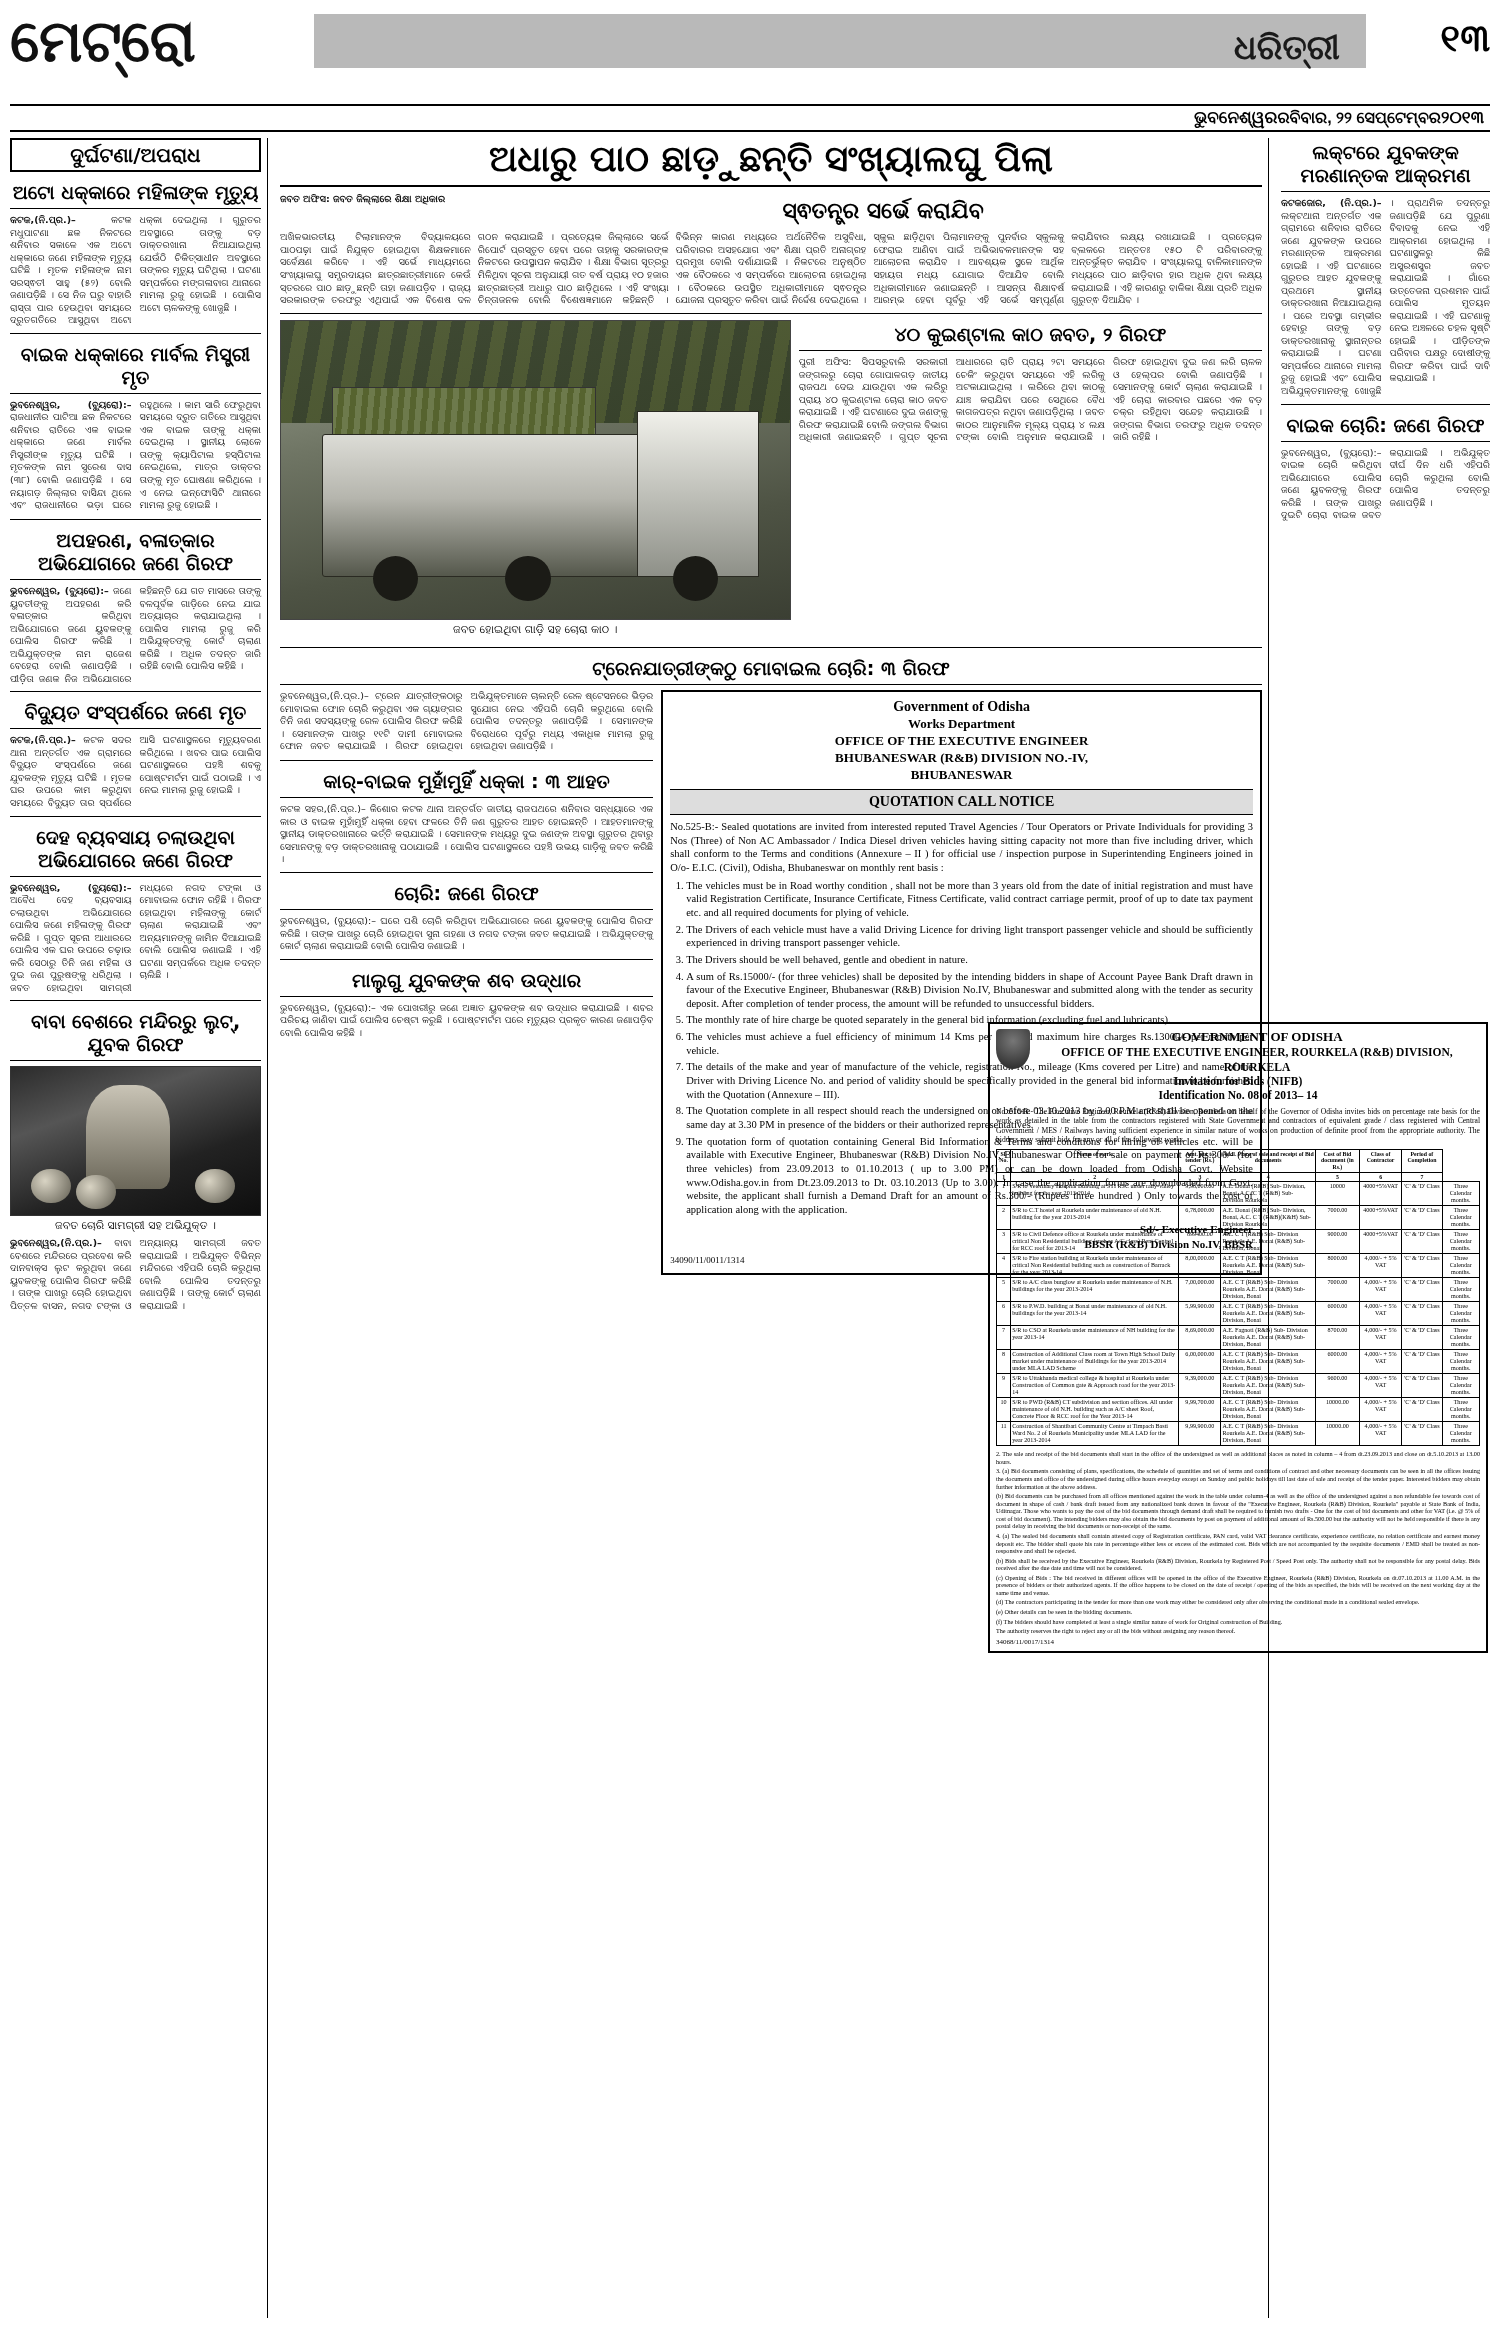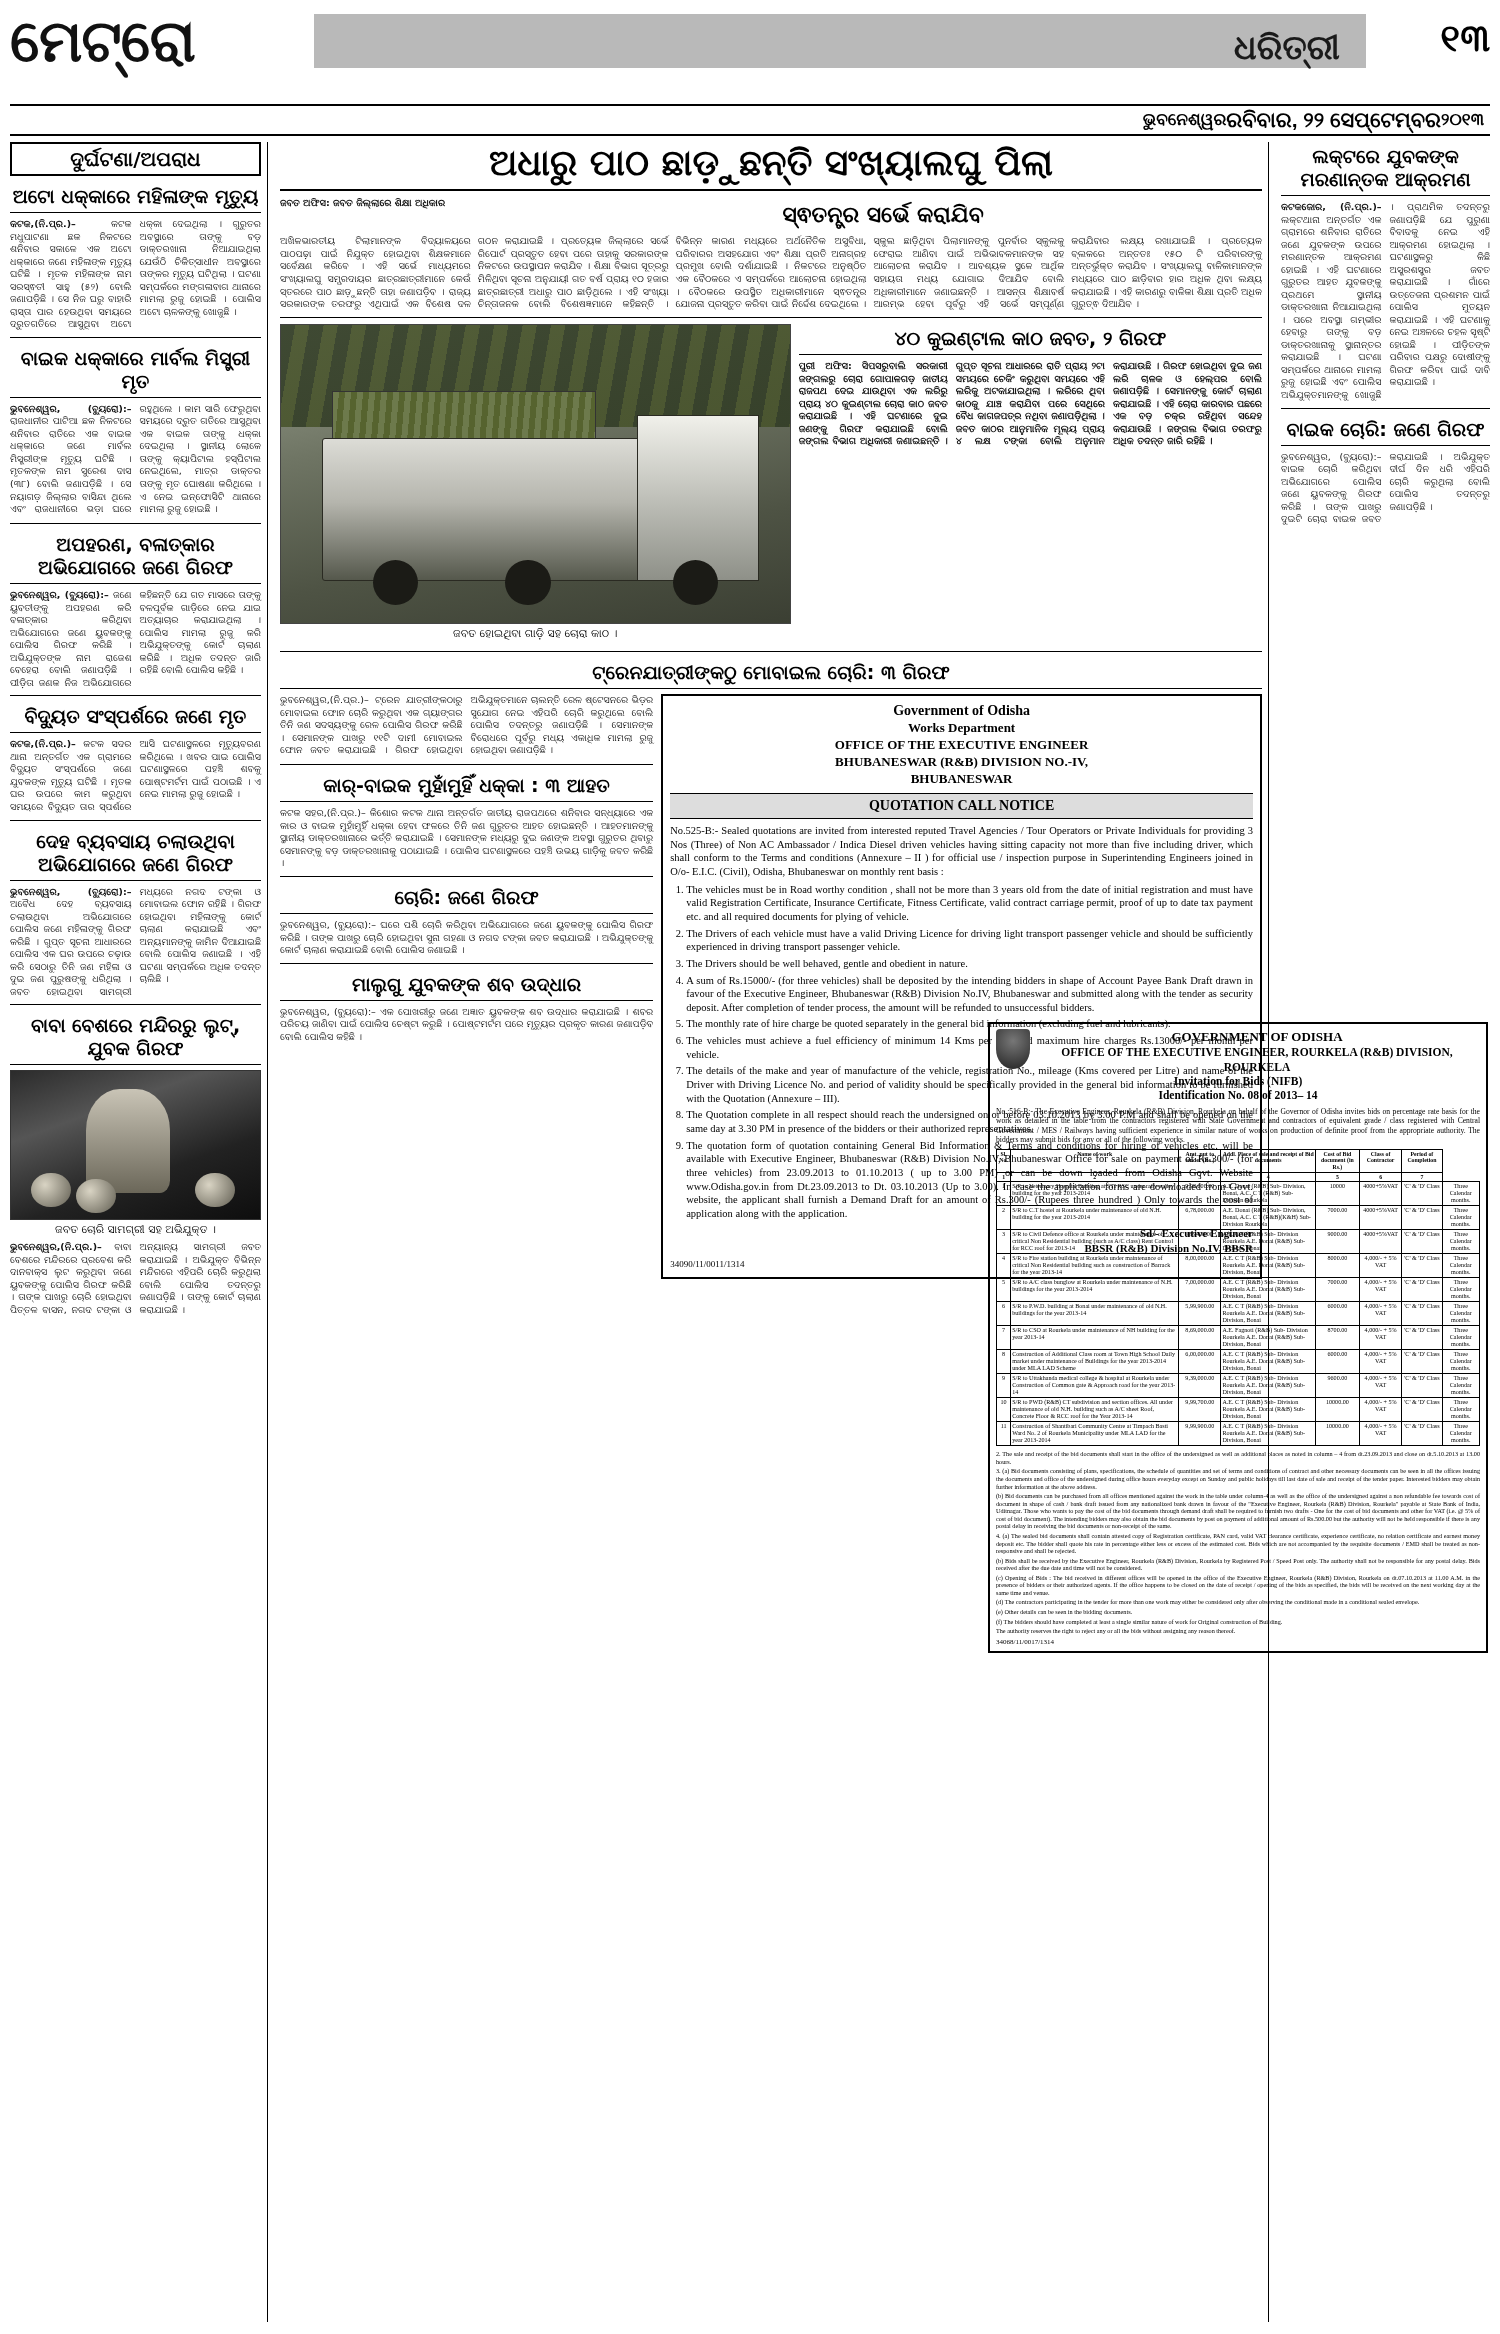--- a/index.html
+++ b/index.html
@@ -33,21 +33,21 @@
     width:120px; text-align:right;
     font-family:"DejaVu Sans", sans-serif;
     font-size:38px; font-weight:bold; padding-top:8px;
   }
   .mh-sub {
     display:flex; justify-content:flex-end; align-items:center;
     border-top:2px solid #000; border-bottom:2px solid #000;
     margin-top:4px; padding:2px 6px; font-size:14px; font-weight:bold;
   }
   .mh-sub .left { font-size:17px; }
-  .mh-sub .mid { font-size:21px; }
+  .mh-sub .mid { font-size:16px; }
   .mh-sub .right { font-size:17px; }
 
   
   .content { display:flex; gap:6px; margin-top:6px; height:2180px; }
   .col-left { width:258px; }
   .col-mid  { flex:1; }
   .col-right{ width:215px; }
 
   
   .secbox {
@@ -71,21 +71,21 @@
     padding:5px 0 6px;
   }
 
   
   .txt {
     font-family:"DejaVu Sans", sans-serif;
     font-size:9.5px; line-height:1.32; text-align:justify;
     hyphens:auto; word-break:break-word; color:#111;
   }
   .txt.x2 { column-count:2; column-gap:8px; }
-  .txt.x3 { column-count:3; column-gap:8px;font-weight:bold; }
+  .txt.x3 { column-count:3; column-gap:8px; }
   .txt.x5 { column-count:5; column-gap:7px; }
   .txt p { margin:0 0 3px; }
 
   .hr { border-top:1px solid #000; margin:6px 0; }
   .hr2 { border-top:2px solid #000; margin:6px 0; }
 
   
   .photo {
     background:linear-gradient(170deg,#9aa08f 0%,#6f7564 35%,#4e5344 70%,#3b3f33 100%);
     position:relative; overflow:hidden; border:1px solid #444;

